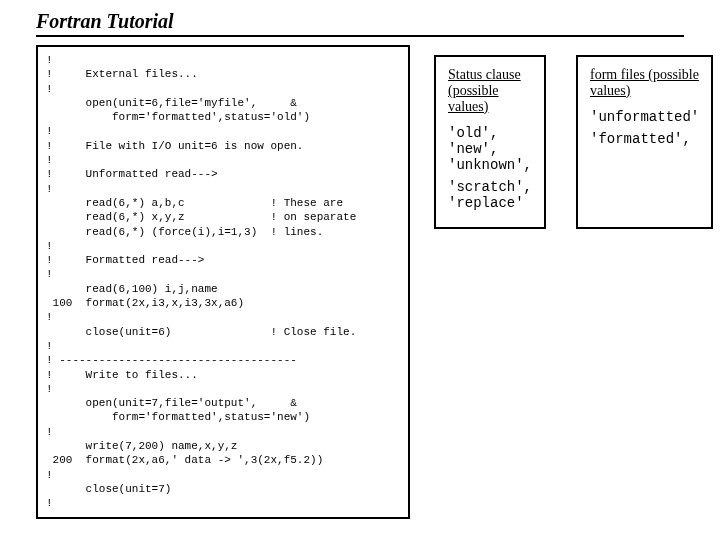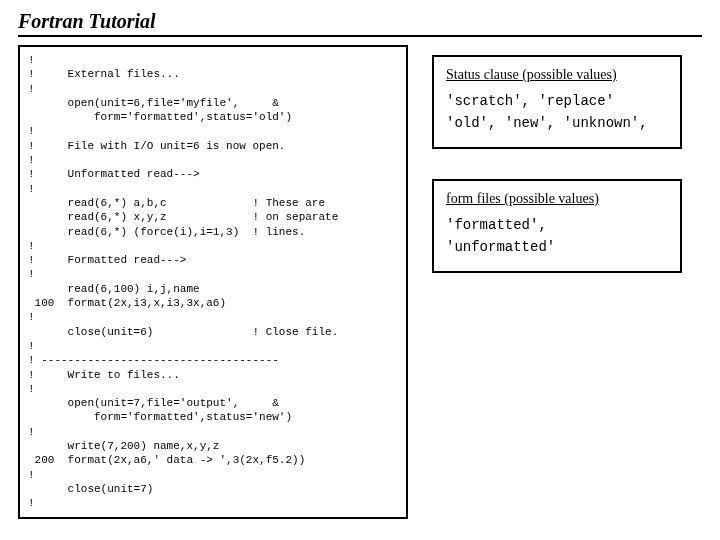--- a/index.html
+++ b/index.html
@@ -6,21 +6,21 @@
     margin: 0;
     padding: 0;
     width: 720px;
     height: 540px;
     background: #fff;
     font-family: "Times New Roman", Times, serif;
     color: #000;
     overflow: hidden;
   }
   .page {
-    padding: 10px 18px;
+    padding: 10px 36px;
   }
   .title {
     font-style: italic;
     font-weight: bold;
     font-size: 20px;
     margin-bottom: 2px;
   }
   .hr {
     border-top: 2px solid #000;
     margin-bottom: 8px;
@@ -38,21 +38,21 @@
     box-sizing: border-box;
   }
   .code {
     font-family: "Courier New", Courier, monospace;
     font-size: 11px;
     line-height: 1.3;
     white-space: pre;
   }
   .side {
     display: flex;
-    flex-direction: column;
+    flex-direction: row;
     gap: 30px;
     width: 250px;
     margin-top: 10px;
   }
   .sidebox {
     border: 2px solid #000;
     padding: 10px 12px;
     font-size: 14px;
   }
   .sidebox .heading {
@@ -108,26 +108,26 @@
  200  format(2x,a6,' data -&gt; ',3(2x,f5.2))
 !
       close(unit=7)
 !</div>
     </div>
 
     <div class="side">
 
       <div class="sidebox">
         <div class="heading">Status clause (possible values)</div>
+        <div class="line mono">'old', 'new', 'unknown',</div>
         <div class="line mono">'scratch', 'replace'</div>
-        <div class="line mono">'old', 'new', 'unknown',</div>
       </div>
 
       <div class="sidebox">
         <div class="heading">form files (possible values)</div>
+        <div class="line mono">'unformatted'</div>
         <div class="line mono">'formatted',</div>
-        <div class="line mono">'unformatted'</div>
       </div>
 
     </div>
 
   </div>
 </div>
 
 </body></html>

